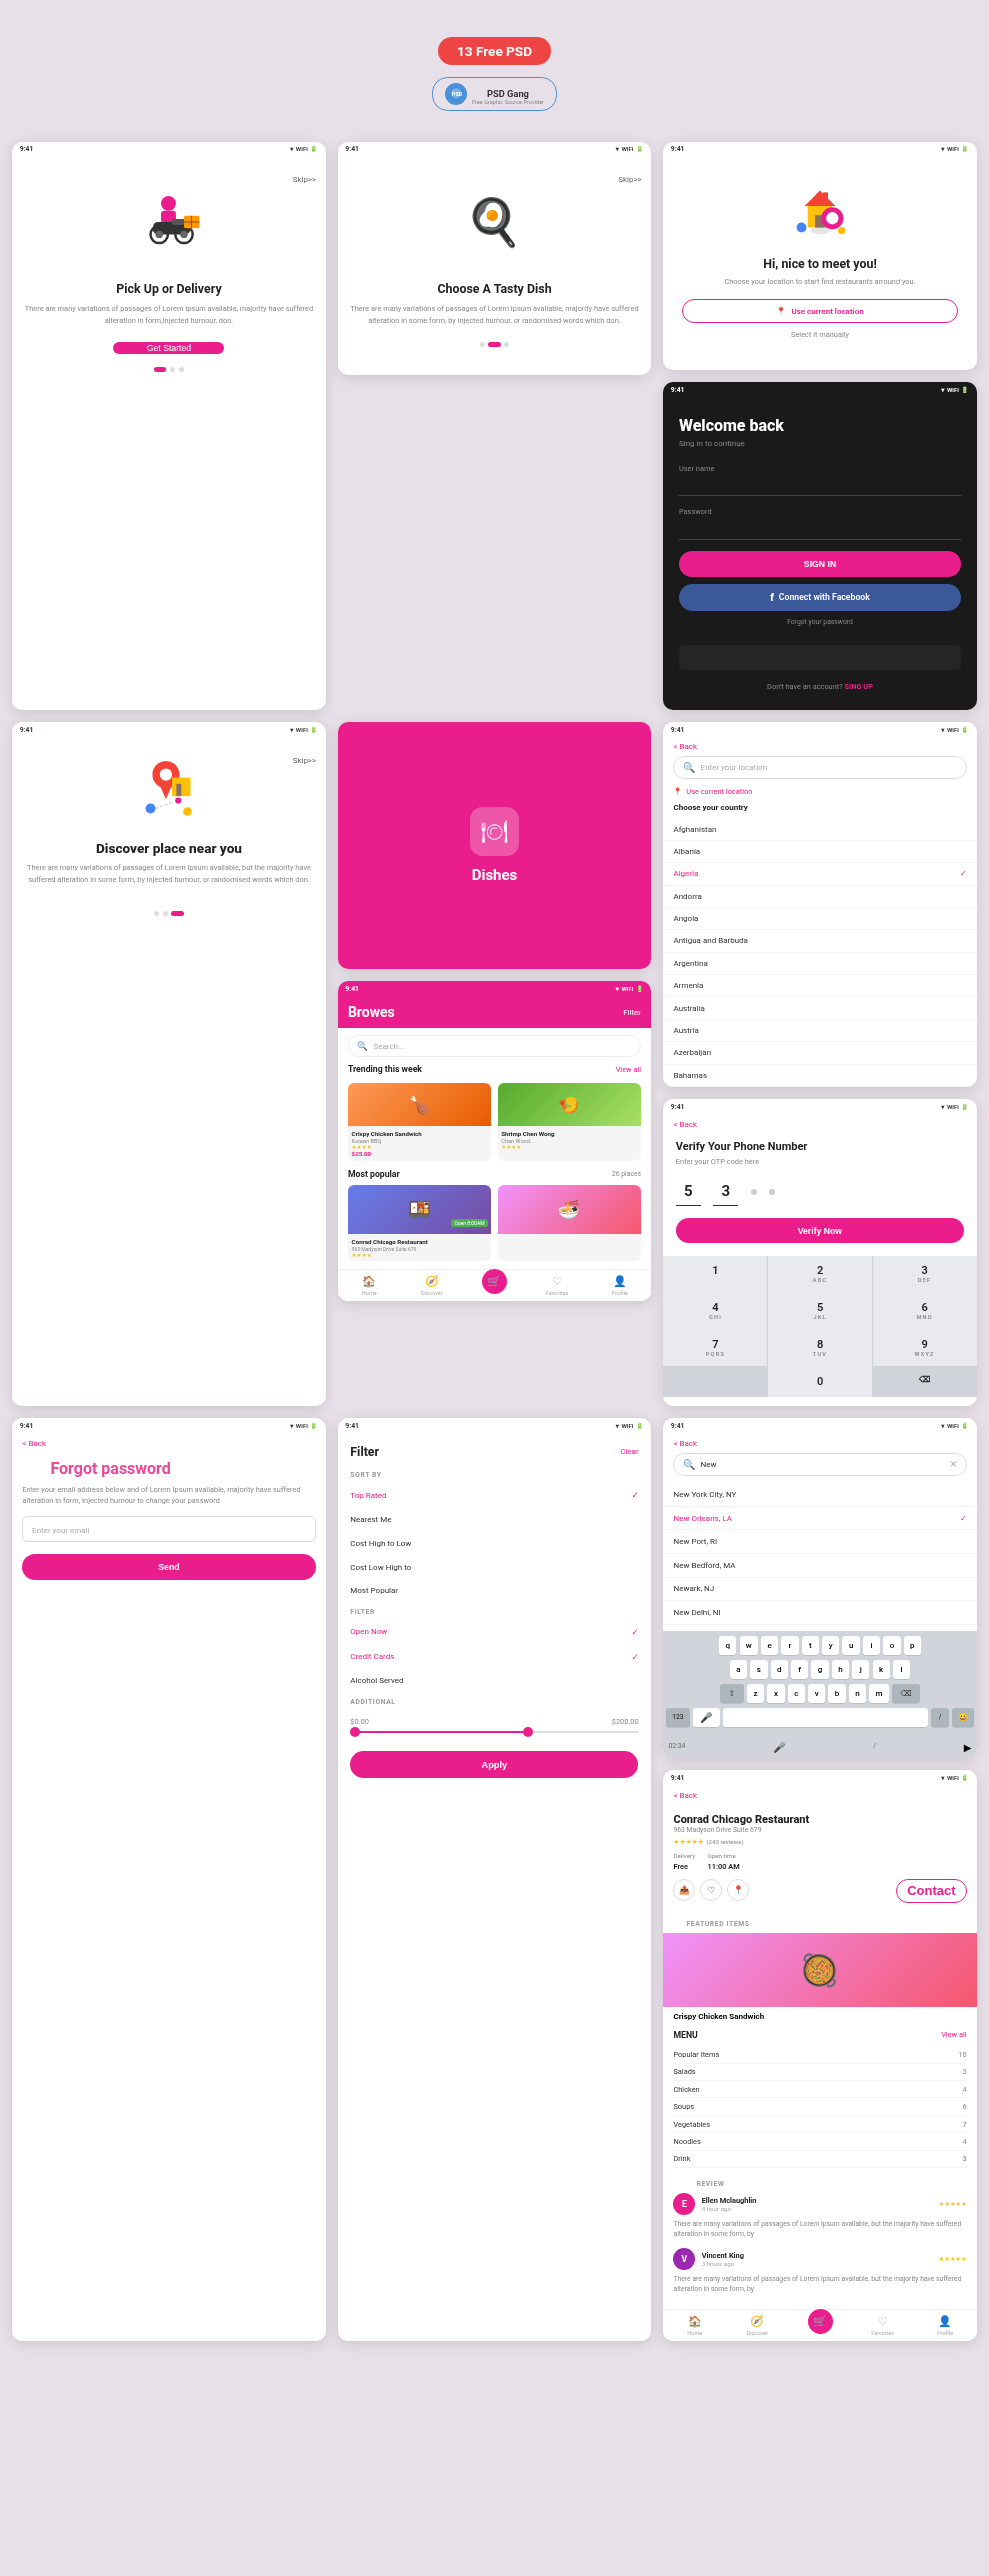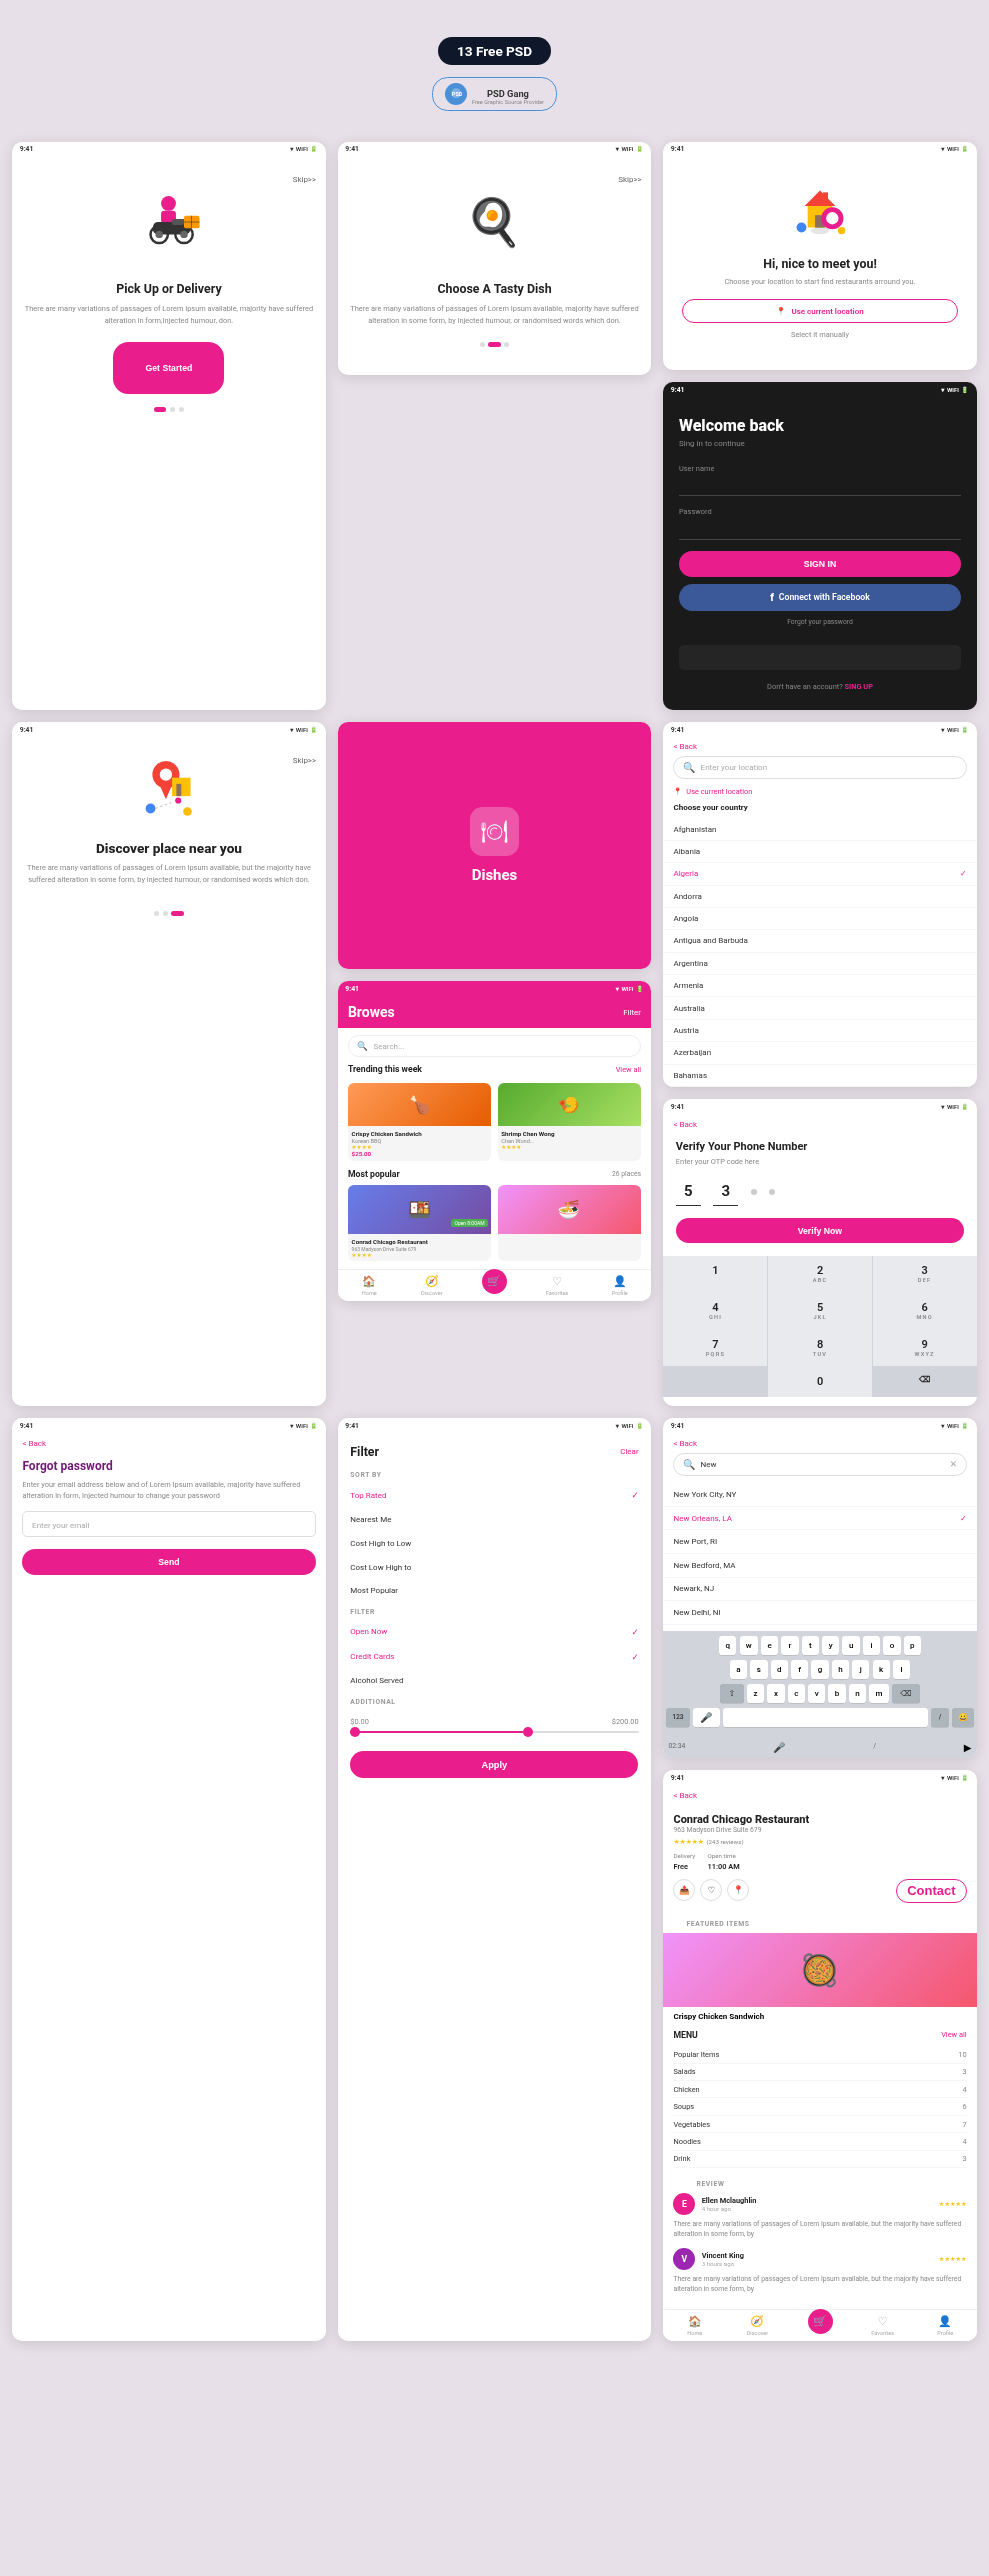--- a/index.html
+++ b/index.html
@@ -23,21 +23,21 @@
       margin-bottom: 12.4px;
     }
     .header-banner h1 {
       font-size: 20px;
       font-weight: 700;
       color: #e91e8c;
       line-height: 1.3;
     }
     .header-badge {
       display: inline-block;
-      background: #0f172a;
+      background: #ef4444;
       color: white;
       border-radius: 18.5px;
       padding: 6.2px 18.5px;
       font-size: 13.6px;
       font-weight: 700;
       margin: 6.2px 0;
     }
     .psd-gang {
       display: inline-flex;
       align-items: flex-end;
@@ -105,23 +105,23 @@
       line-height: 1.6;
       margin-bottom: 15.5px;
     }
     .get-started-btn {
       display: block;
       margin: 0 auto;
       background: #e91e8c;
       color: white;
       border: none;
       border-radius: 15.5px;
-      padding: 21px 25px;
+      padding: 1px 25px;
       font-size: 8.7px;
-      font-weight: 700;
+      font-weight: 400;
       cursor: pointer;
       width: 111px;
       text-align: center;
     }
     .dots-indicator {
       display: flex;
       justify-content: center;
       gap: 3.7px;
       margin-top: 12.4px;
     }
@@ -461,21 +461,21 @@
       font-size: 11px;
       font-weight: 600;
       color: #222;
       cursor: pointer;
     }
     .numpad-key.light { background: #d0d3da; font-size: 8px; }
     .numpad-key span { display: block; font-size: 5.6px; color: #888; letter-spacing: 1.2px; }
 
     
     .screen-forgot { }
-    .forgot-title { font-size: 12px; font-weight: 700; color: #701a75; padding: 6.2px 10px 6.2px; }
+    .forgot-title { font-size: 16px; font-weight: 700; color: #ec4899; padding: 6.2px 10px 6.2px; margin-left: 28px; }
     .forgot-desc { font-size: 7.4px; color: #888; padding: 0 10px 10px; line-height: 1.5; }
     .email-input-wrap {
       margin: 0 10px 12.4px;
       border: 0.6px solid #ddd;
       border-radius: 5px;
       padding: 6.2px 8.7px;
     }
     .email-placeholder { font-size: 8px; color: #aaa; }
     .send-btn {
       display: block;

